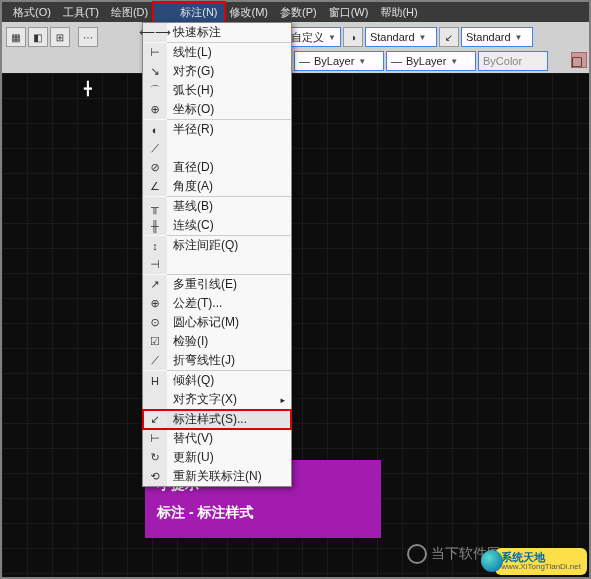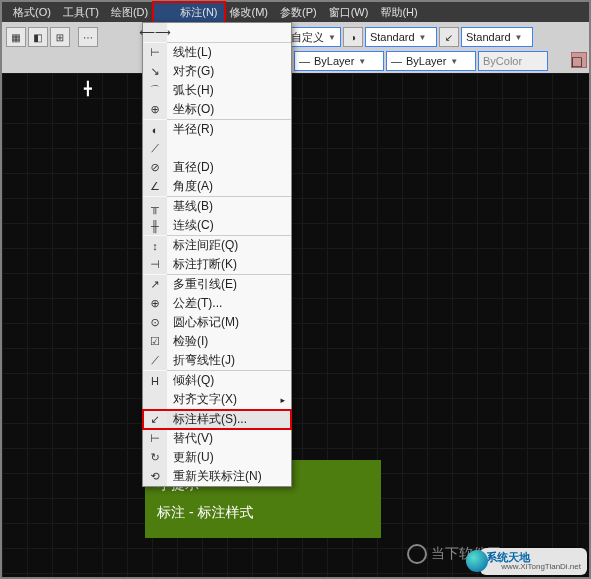--- a/index.html
+++ b/index.html
@@ -27,28 +27,28 @@
 .crosshair { position: absolute; top: 8px; left: 82px; color: #fff; font-size: 13px; }
 
 .dropdown-menu { position: absolute; top: 22px; left: 142px; width: 150px; background: #f8f8f8; border: 1px solid #888; box-shadow: 2px 2px 6px rgba(0,0,0,0.4); z-index: 100; }
 .dd-item { display: flex; align-items: center; height: 19px; font-size: 12px; color: #222; cursor: default; }
 .dd-item .icon-col { width: 24px; height: 100%; background: #e8e8e8; display: flex; align-items: center; justify-content: center; font-size: 11px; color: #333; }
 .dd-item .label { padding-left: 6px; flex: 1; }
 .dd-item.highlighted { outline: 2px solid #d00; outline-offset: -1px; }
 .dd-item.highlighted .label { background: #e5e5e5; }
 .dd-sep { height: 1px; background: #ccc; margin-left: 24px; }
 
-.tooltip-box { position: absolute; left: 145px; top: 460px; width: 236px; height: 78px; background: #4d7c0f; color: #fff; padding: 10px 12px; font-size: 14px; line-height: 2.0; }
+.tooltip-box { position: absolute; left: 145px; top: 460px; width: 236px; height: 78px; background: #a21caf; color: #fff; padding: 10px 12px; font-size: 14px; line-height: 2.0; font-weight: bold; }
 
 .watermark1 { position: absolute; right: 90px; bottom: 15px; color: #888; font-size: 14px; display: flex; align-items: center; gap: 4px; }
 .watermark1 .circ { width: 20px; height: 20px; border: 2px solid #888; border-radius: 50%; display: inline-block; }
 
-.watermark2 { position: absolute; right: 4px; bottom: 4px; background: #e5e5e5; border-radius: 6px; padding: 3px 6px; font-size: 11px; color: #0066aa; display: flex; flex-direction: column; align-items: flex-start; line-height: 1.1; box-shadow: 0 0 3px rgba(0,0,0,0.5); }
+.watermark2 { position: absolute; right: 4px; bottom: 4px; background: #fde047; border-radius: 6px; padding: 3px 6px; font-size: 11px; color: #0066aa; display: flex; flex-direction: column; align-items: flex-start; line-height: 1.1; box-shadow: 0 0 3px rgba(0,0,0,0.5); }
 .watermark2 .row1 { font-weight: bold; }
-.watermark2 .row2 { font-size: 8px; color: #555; margin-left: 15px; }
+.watermark2 .row2 { font-size: 8px; color: #555; }
 .watermark2 .globe { position: absolute; left: -14px; top: 2px; width: 22px; height: 22px; background: radial-gradient(circle at 35% 35%, #5dc, #06a); border-radius: 50%; }
 
 .hidden-right { position: absolute; top: 52px; right: 4px; width: 16px; height: 16px; background: #c99; border: 1px solid #a66; }
 </style>
 </head>
 <body>
 
 <div class="outer-border"></div>
 
 <div class="menubar">
@@ -101,20 +101,21 @@
 <div class="hidden-right">□</div>
 
 <div class="canvas-area">
   <div class="grid-pattern"></div>
   <div class="crosshair">╋</div>
 </div>
 
 <div class="dropdown-menu" id="dd">
     <div class="dd-item">
       <span class="icon-col">⟵⟶</span>
+      <span class="label">快速标注</span>
     </div>
     <div class="dd-sep"></div>
     <div class="dd-item">
       <span class="icon-col">⊢</span>
       <span class="label">线性(L)</span>
     </div>
     <div class="dd-item">
       <span class="icon-col">↘</span>
       <span class="label">对齐(G)</span>
     </div>
@@ -151,21 +152,20 @@
       <span class="icon-col">╫</span>
       <span class="label">连续(C)</span>
     </div>
     <div class="dd-sep"></div>
     <div class="dd-item">
       <span class="icon-col">↕</span>
       <span class="label">标注间距(Q)</span>
     </div>
     <div class="dd-item">
       <span class="icon-col">⊣</span>
-      <span class="label">标注打断(K)</span>
     </div>
     <div class="dd-sep"></div>
     <div class="dd-item">
       <span class="icon-col">↗</span>
       <span class="label">多重引线(E)</span>
     </div>
     <div class="dd-item">
       <span class="icon-col">⊕</span>
       <span class="label">公差(T)...</span>
     </div>

